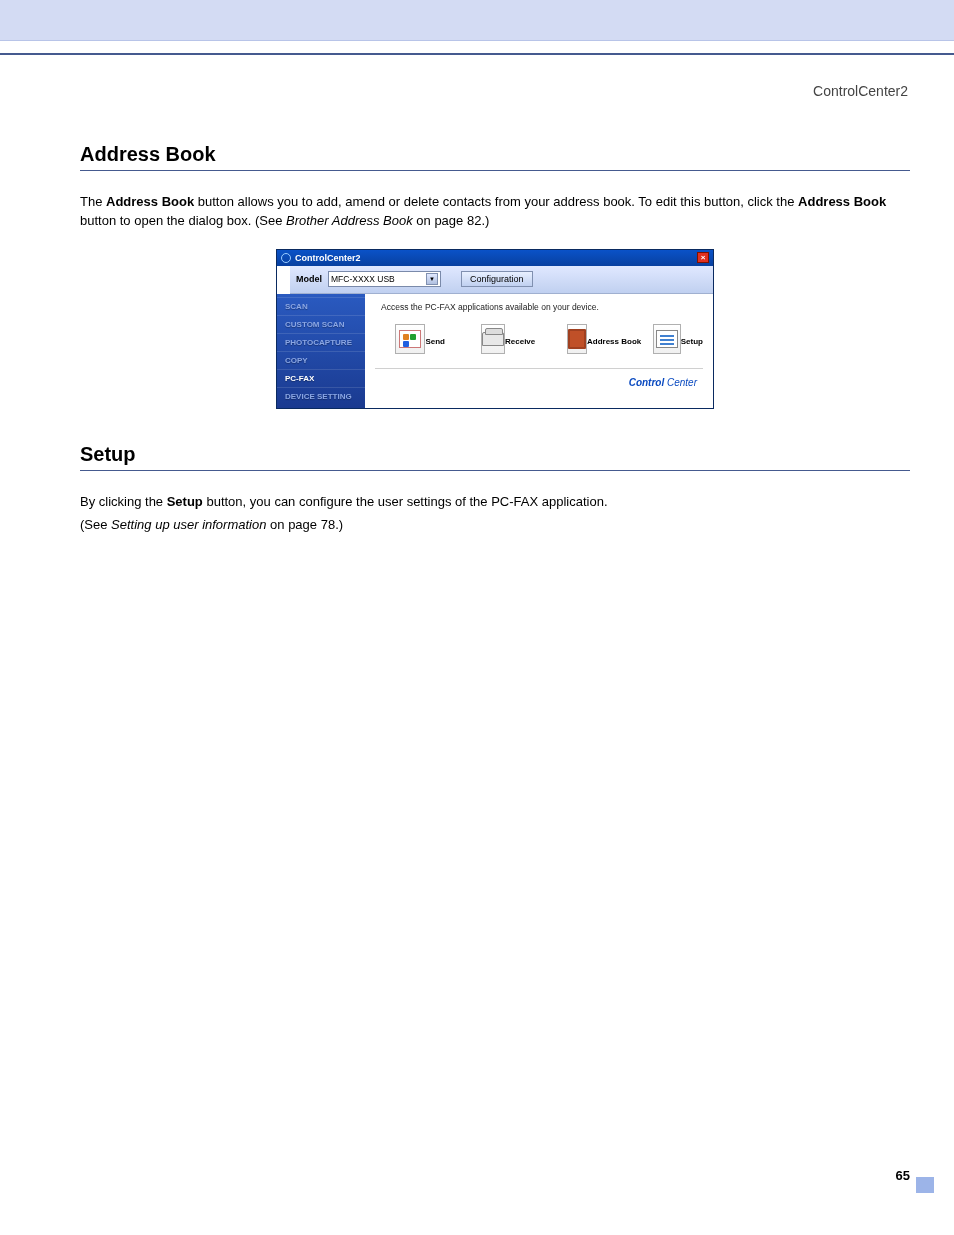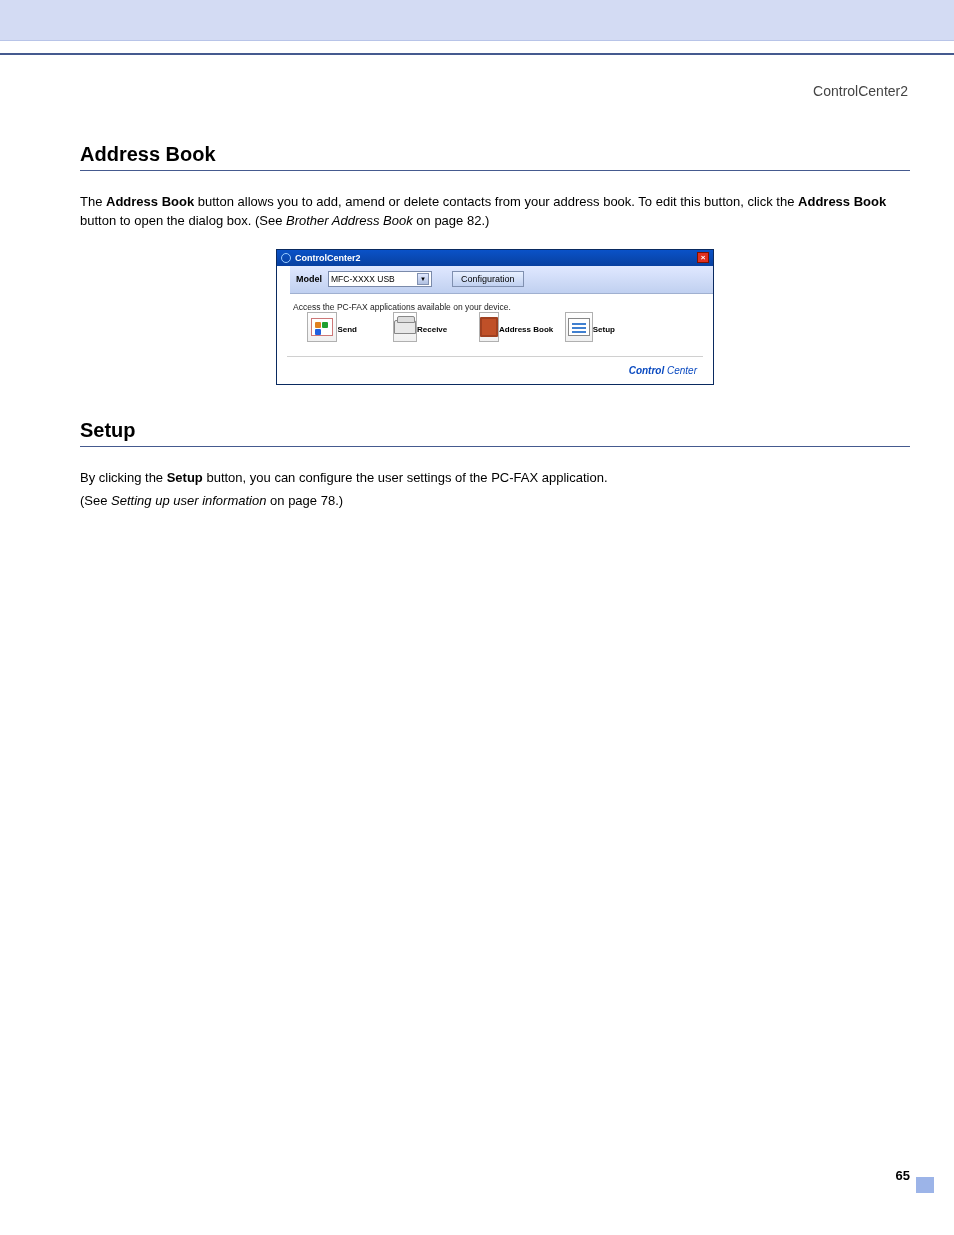--- a/index.html
+++ b/index.html
@@ -84,21 +84,21 @@
     height: 28px;
     background: linear-gradient(#e0e8ff,#c0d0f0);
     display:flex; align-items:center;
     padding: 0 6px;
     border-bottom:1px solid #a0b0d0;
     gap:6px;
     margin-left:13px;
   }
   .cc-toolbar .label { font-weight:bold; font-size:9px; }
   .cc-model-select {
-    width:104px; height:16px; background:#fff; border:1px solid #7a8aaa;
+    width:113px; height:16px; background:#fff; border:1px solid #7a8aaa;
     font-size:8.5px; padding:0 2px; display:flex; align-items:center;
     justify-content:space-between;
   }
   .cc-model-select .caret {
     width:12px; height:12px; background:linear-gradient(#e0e8ff,#b0c0e0);
     border:1px solid #8090b0;
     display:flex;align-items:center;justify-content:center;font-size:6px;
   }
   .cc-config-btn {
     height:16px; padding:0 8px;
@@ -119,21 +119,21 @@
     display:flex; align-items:center; padding:0 8px;
     text-shadow:0 1px 1px rgba(0,0,0,.3);
     border-top:1px solid rgba(255,255,255,.12);
     white-space:nowrap;
   }
   .cc-tab.dim { color:#8aa6e4; }
   .cc-main {
     flex:1; background:#fff; padding:6px 10px 8px 10px;
     display:flex; flex-direction:column; position:relative;
   }
-  .cc-desc { font-size:8.5px; color:#222; margin:2px 0 0 6px; }
+  .cc-desc { font-size:8.5px; color:#222; margin:2px 0 12px 6px; }
   .cc-icons {
     display:flex; gap:36px; justify-content:flex-start; padding-left:20px;
   }
   .cc-icon-col { display:flex; align-items:center; width:50px; }
   .cc-icon {
     width:34px; height:30px; border:1px solid #b0b0b0;
     background:linear-gradient(#fff,#f0f0f0);
     display:flex; align-items:center; justify-content:center;
     font-size:14px;
   }
@@ -192,20 +192,28 @@
       </div>
       <div class="cc-toolbar">
         <span class="label">Model</span>
         <div class="cc-model-select">
           <span>MFC-XXXX USB</span>
           <span class="caret">▼</span>
         </div>
         <div class="cc-config-btn">Configuration</div>
       </div>
       <div class="cc-body">
+        <div class="cc-sidebar">
+          <div class="cc-tab dim">SCAN</div>
+          <div class="cc-tab dim">CUSTOM SCAN</div>
+          <div class="cc-tab dim">PHOTOCAPTURE</div>
+          <div class="cc-tab dim">COPY</div>
+          <div class="cc-tab">PC-FAX</div>
+          <div class="cc-tab dim">DEVICE SETTING</div>
+        </div>
         <div class="cc-main">
           <div class="cc-desc">Access the   PC-FAX   applications available on  your device.</div>
           <div class="cc-icons">
             <div class="cc-icon-col">
               <div class="cc-icon">
                   <div class="gy-send"></div>
                 </div>
               <div class="cc-icon-label">Send</div>
             </div>
             <div class="cc-icon-col">

